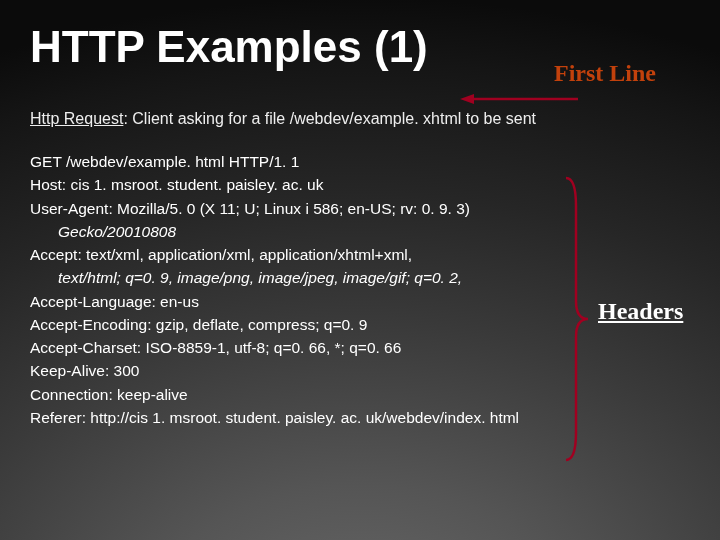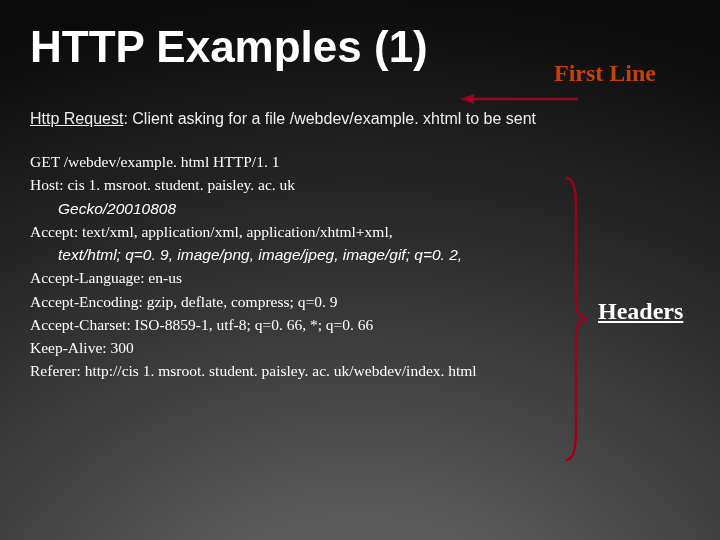--- a/index.html
+++ b/index.html
@@ -61,21 +61,21 @@
   }
   .body {
     position: absolute;
     left: 30px;
     top: 150px;
     width: 525px;
     font-size: 15.5px;
     line-height: 1.5;
     color: #fff;
   }
-  .body .line { display: block; font-family: Liberation Serif, serif; }
+  .body .line { display: block; }
   .body .indent { padding-left: 28px; display: block; font-style: italic; }
   .brace {
     position: absolute;
     left: 560px;
     top: 176px;
     height: 286px;
     width: 30px;
   }
   .headers-label {
     position: absolute;
@@ -102,27 +102,29 @@
     <polygon points="0,7 14,2 14,12" fill="#a00020"></polygon>
   </svg>
 
   <div class="subtitle">
     <span class="label">Http Request</span><span>: Client asking for a file /webdev/example. xhtml to be sent</span>
   </div>
 
   <div class="body">
     <span class="line">GET /webdev/example. html HTTP/1. 1</span>
     <span class="line">Host: cis 1. msroot. student. paisley. ac. uk</span>
+    <span class="line">User-Agent: Mozilla/5. 0 (X 11; U; Linux i 586; en-US; rv: 0. 9. 3)</span>
     <span class="indent">Gecko/20010808</span>
     <span class="line">Accept: text/xml, application/xml, application/xhtml+xml,</span>
     <span class="indent">text/html; q=0. 9, image/png, image/jpeg, image/gif; q=0. 2,</span>
     <span class="line">Accept-Language: en-us</span>
     <span class="line">Accept-Encoding: gzip, deflate, compress; q=0. 9</span>
     <span class="line">Accept-Charset: ISO-8859-1, utf-8; q=0. 66, *; q=0. 66</span>
     <span class="line">Keep-Alive: 300</span>
+    <span class="line">Connection: keep-alive</span>
     <span class="line">Referer: http://cis 1. msroot. student. paisley. ac. uk/webdev/index. html</span>
   </div>
 
   <svg class="brace" viewBox="0 0 30 286" preserveAspectRatio="none">
     <path d="M 6 2
              Q 16 2 16 30
              L 16 125
              Q 16 143 28 143
              Q 16 143 16 161
              L 16 256

